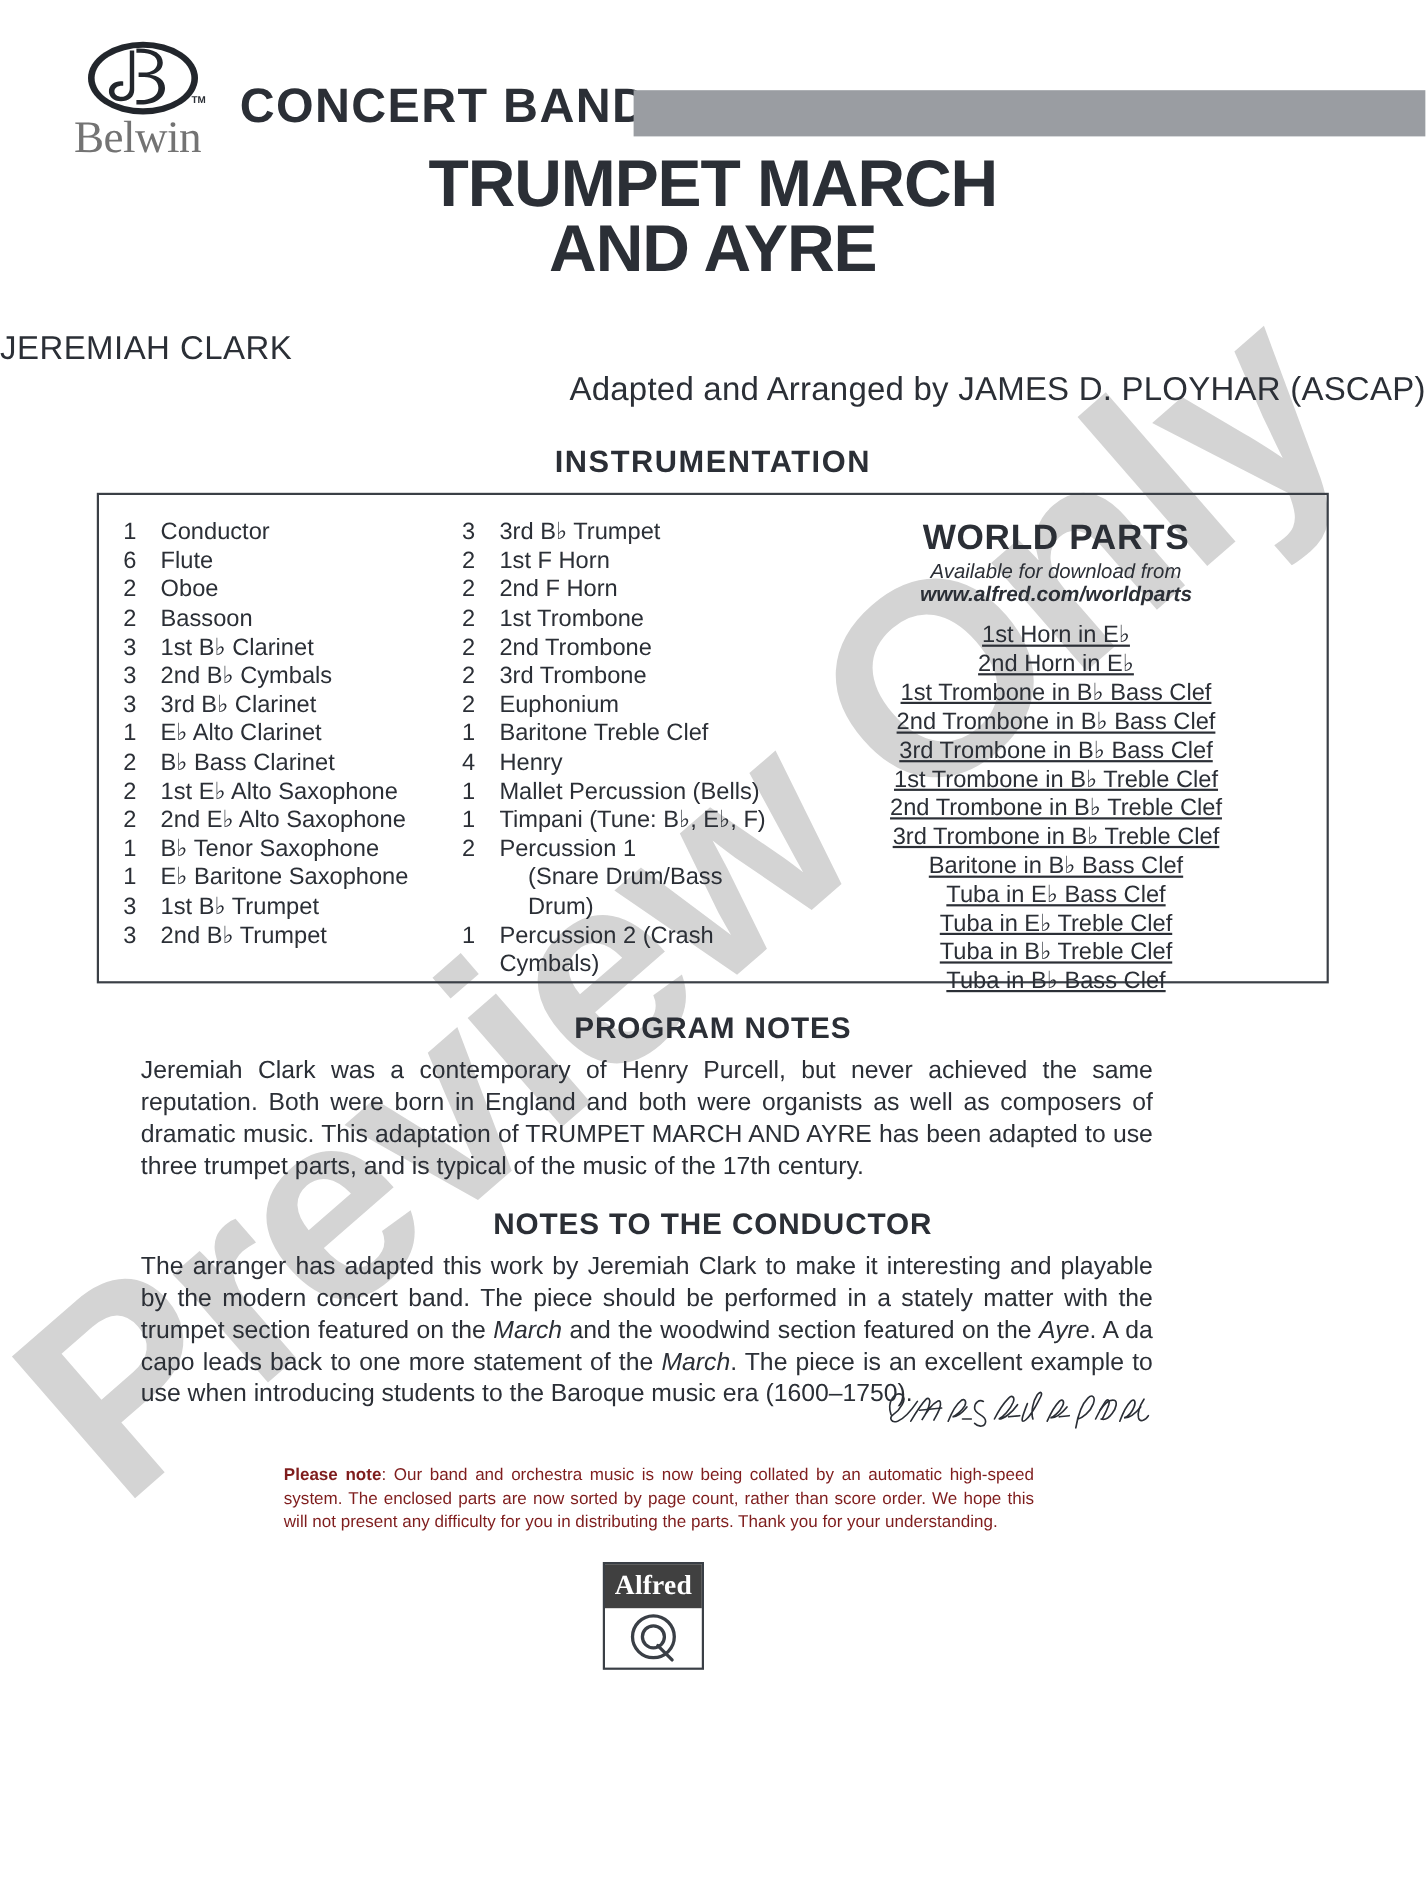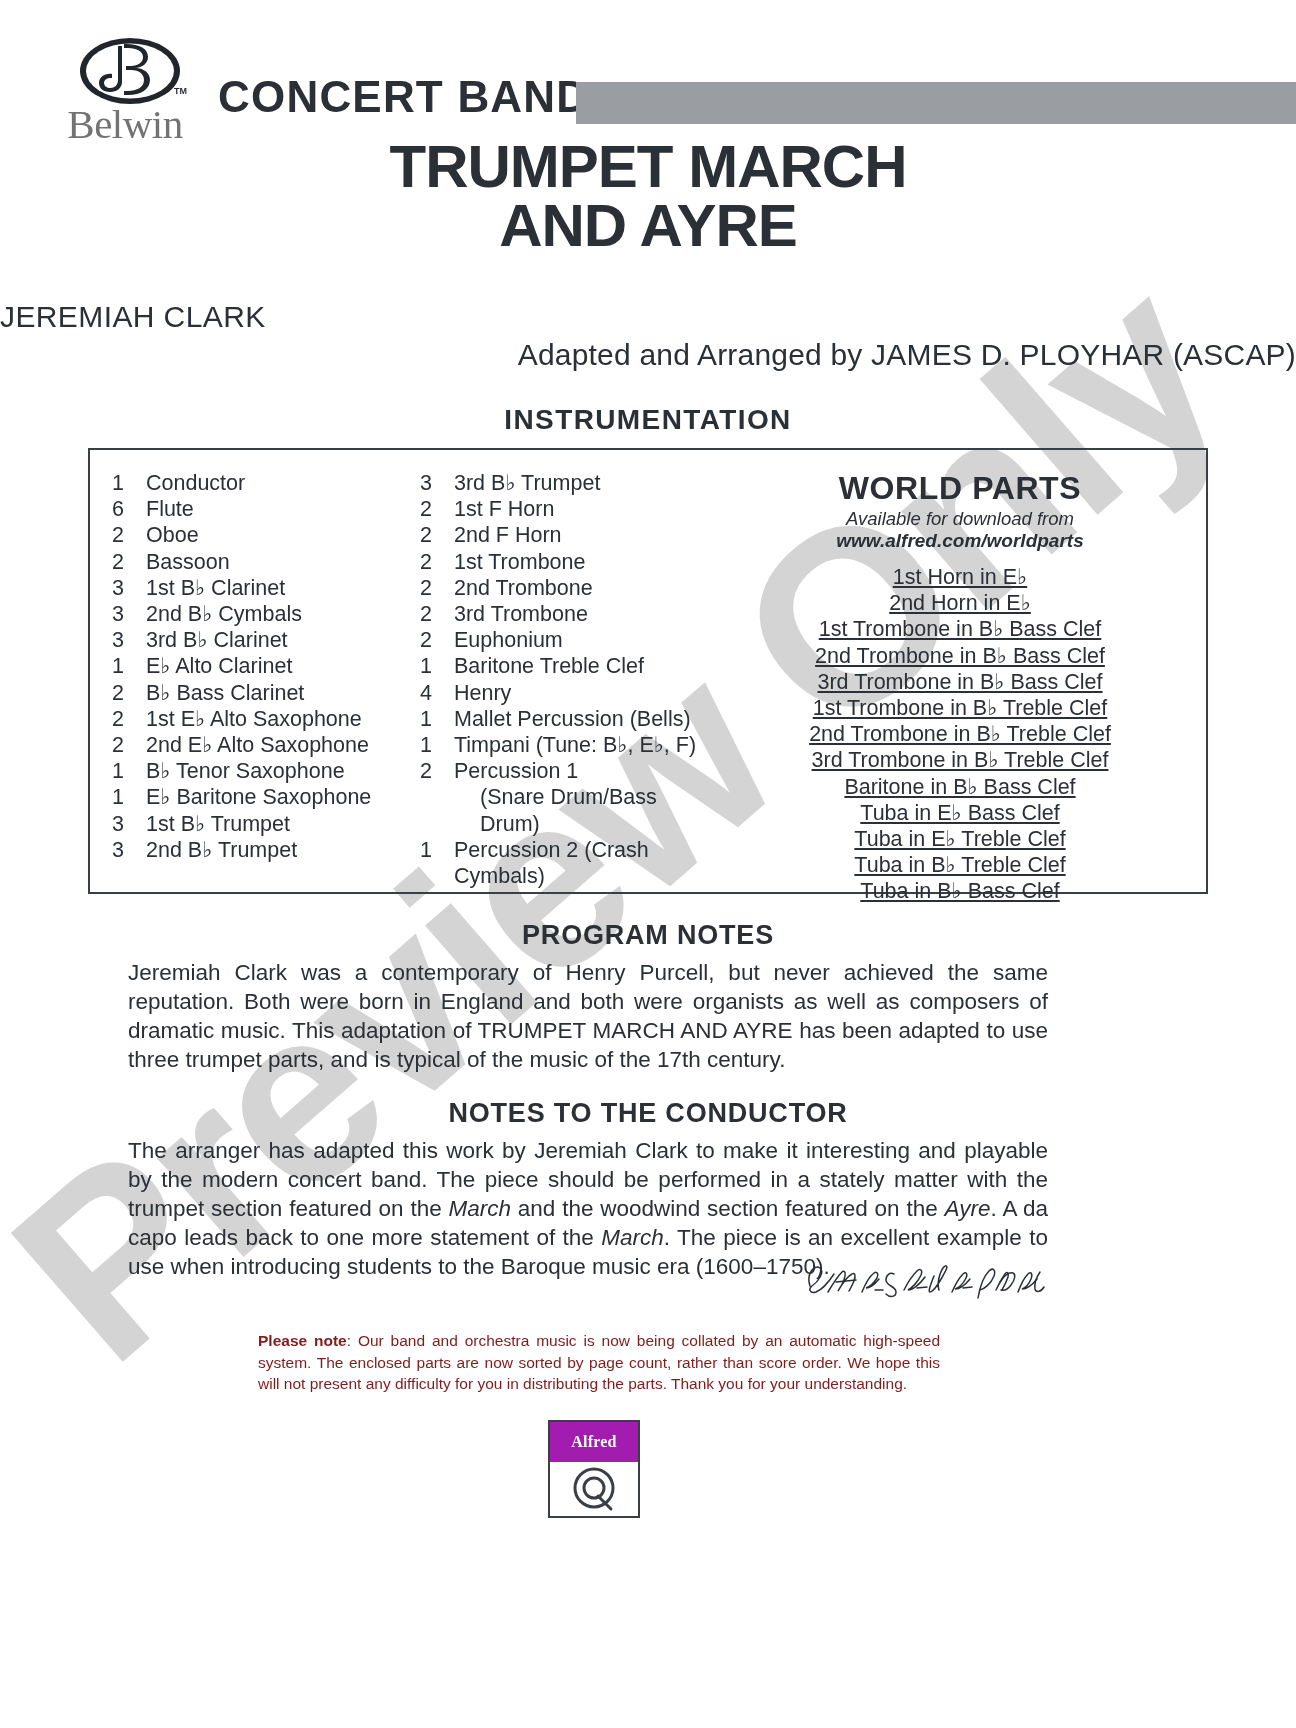--- a/index.html
+++ b/index.html
@@ -125,22 +125,22 @@
   }
   .please-note b { font-weight:700; }
 
   
   .alfred {
     position:absolute; left:548px; top:1420px; width:92px; height:98px;
     border:2px solid #3a3f46; box-sizing:border-box;
   }
   .alfred-top {
     position:absolute; left:0; top:0; width:100%; height:40px;
-    background:#a21caf; color:#fff;
-    font-family:"Liberation Serif", serif; font-weight:700; font-size:16px;
+    background:#404040; color:#fff;
+    font-family:"Liberation Serif", serif; font-weight:700; font-size:25px;
     display:flex; align-items:center; justify-content:center; letter-spacing:0.2px;
   }
   .alfred-bottom {
     position:absolute; left:0; top:40px; width:100%; height:54px;
     display:flex; align-items:center; justify-content:center;
   }
 </style>
 </head>
 <body>
 

